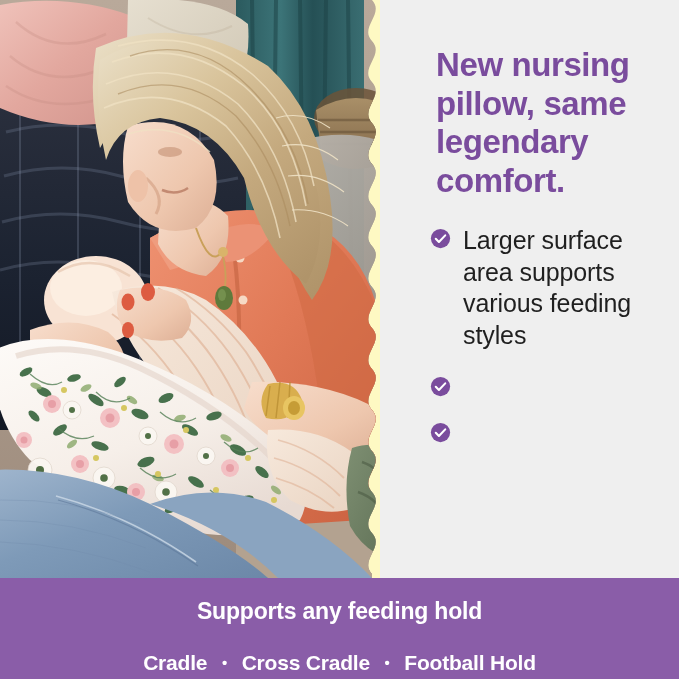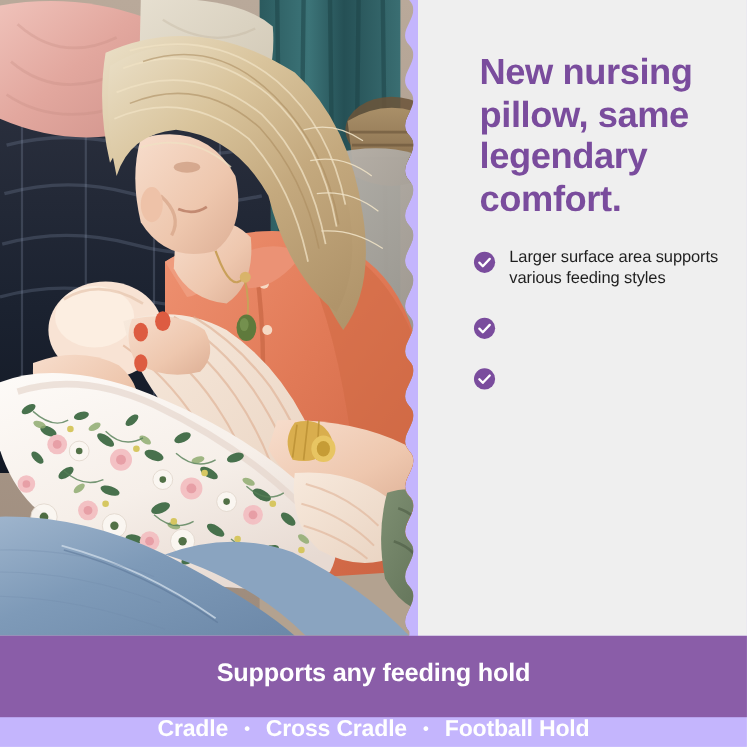--- a/index.html
+++ b/index.html
@@ -8,21 +8,21 @@
     background: #ffffff;
   }
   body {
     font-family: "Liberation Sans", sans-serif;
   }
   #page {
     position: relative;
     width: 679px;
     height: 679px;
     overflow: hidden;
-    background: #c4b5fd;
+    background: #fef9c3;
   }
 
   
   .photo-wrap {
     position: absolute;
     left: 0;
     top: 0;
     width: 400px;
     height: 578px;
     overflow: hidden;
@@ -70,32 +70,32 @@
   .bullet:last-child { margin-bottom: 0; }
   .check {
     flex: 0 0 auto;
     width: 21px;
     height: 21px;
     margin-top: 3px;
     margin-right: 12px;
   }
   .bullet-text {
     color: #1f1f1f;
-    font-size: 15px;
+    font-size: 25px;
     line-height: 1.26;
     letter-spacing: -0.1px;
   }
 
   
   .banner {
     position: absolute;
     left: 0;
     top: 578px;
     width: 679px;
-    height: 74px;
+    height: 101px;
     background: #8a5da8;
     text-align: center;
     color: #ffffff;
   }
   .banner-title {
     padding-top: 20px;
     font-size: 23px;
     font-weight: bold;
     letter-spacing: -0.2px;
   }

